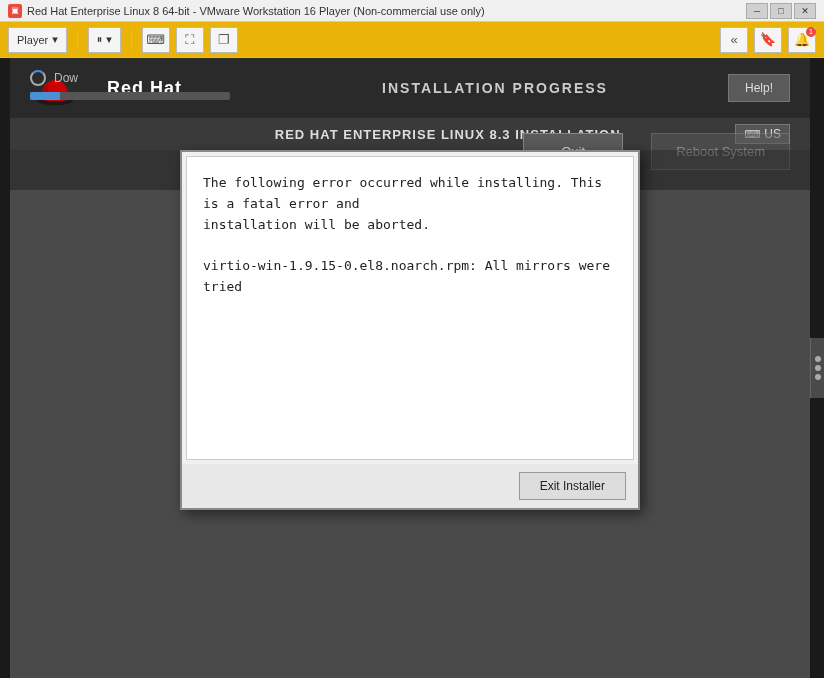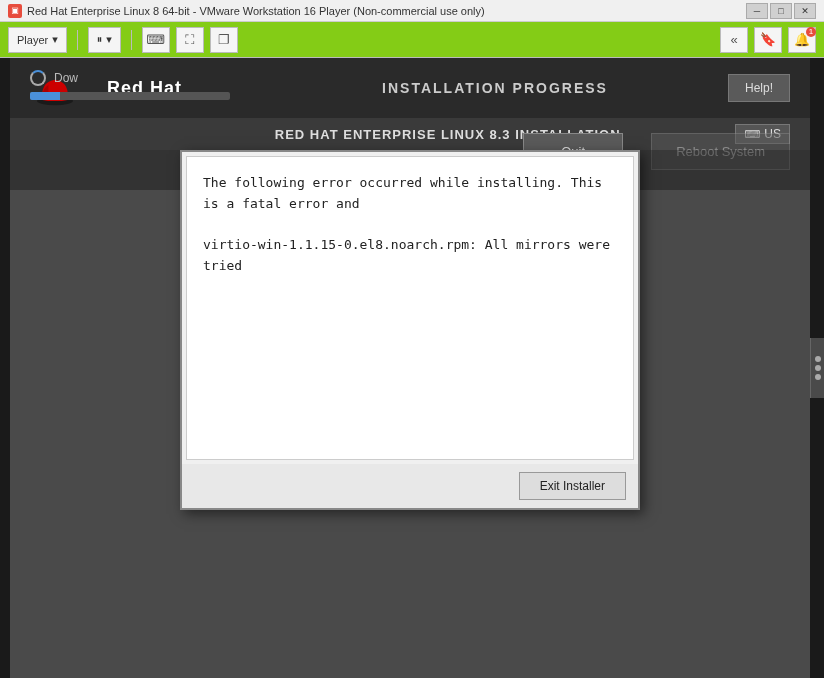--- a/index.html
+++ b/index.html
@@ -46,21 +46,21 @@
       font-size: 9px;
       display: flex;
       align-items: center;
       justify-content: center;
       color: #333;
     }
 
     
     .toolbar {
       height: 36px;
-      background: #84cc16;
+      background: #eab308;
       border-bottom: 1px solid #bbb;
       display: flex;
       align-items: center;
       padding: 0 8px;
       gap: 6px;
     }
     .toolbar-btn {
       height: 26px;
       padding: 0 8px;
       background: #f5f5f5;
@@ -430,22 +430,23 @@
 
         <div class="installer-bottom">
           <div class="installer-btn">Quit</div>
           <div class="installer-btn disabled">Reboot System</div>
         </div>
 
         <div class="error-dialog-overlay">
           <div class="error-dialog">
             <div class="error-dialog-content">
               <p>The following error occurred while installing.  This is a fatal error and</p>
+              <p>installation will be aborted.</p>
               <p>&nbsp;</p>
-              <p>virtio-win-1.1.15-0.el8.noarch.rpm: All mirrors were tried</p>
+              <p>virtio-win-1.9.15-0.el8.noarch.rpm: All mirrors were tried</p>
             </div>
             <div class="error-dialog-footer">
               <button class="exit-btn">Exit Installer</button>
             </div>
           </div>
         </div>
 
       </div>
     </div>
   </div>

